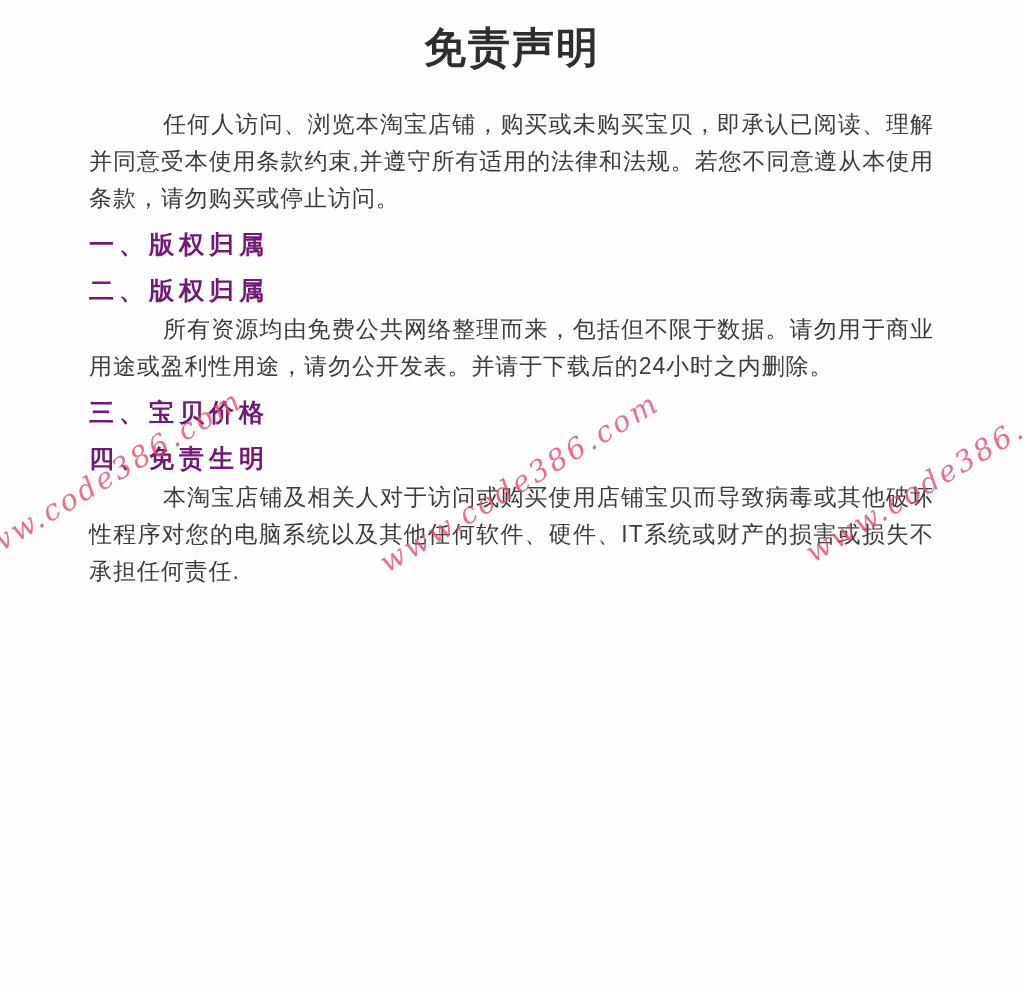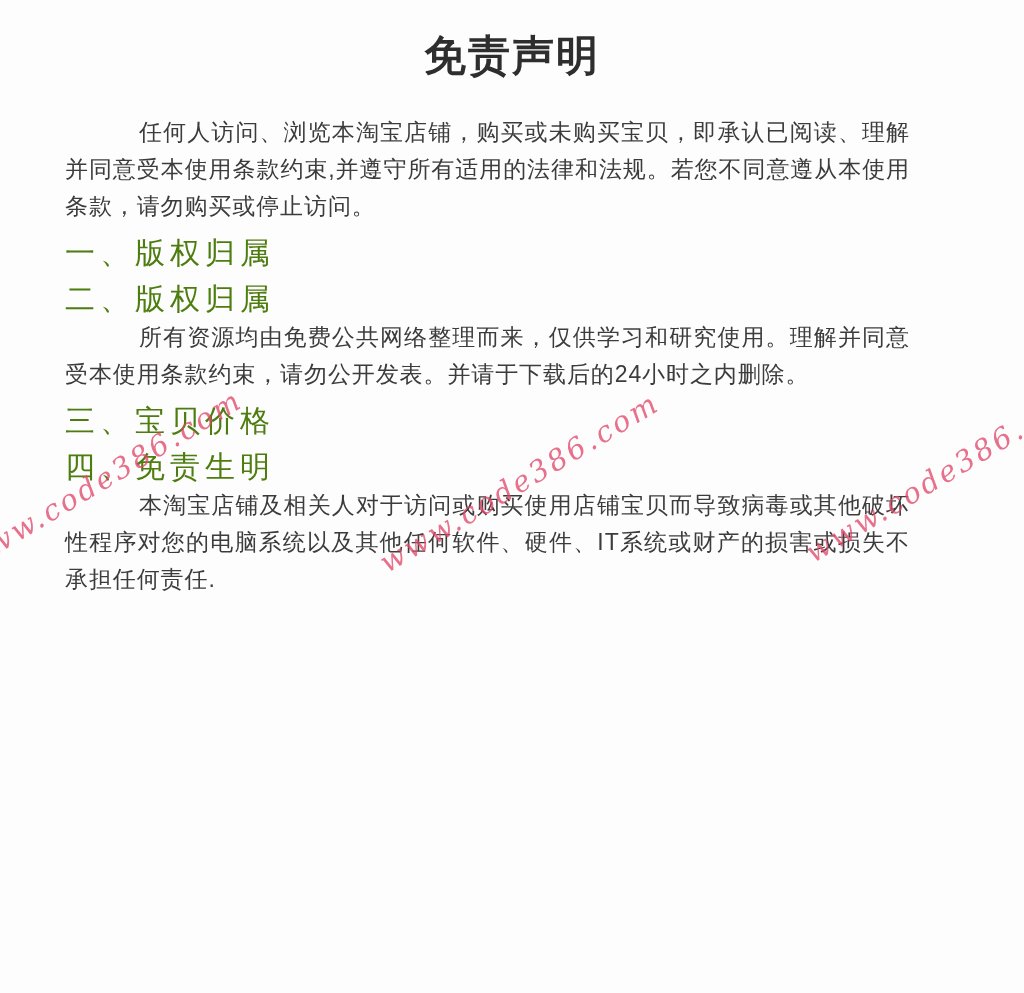--- a/index.html
+++ b/index.html
@@ -11,49 +11,49 @@
     position: relative;
     font-family: "Liberation Sans", "DejaVu Sans", sans-serif;
   }
   .page {
     position: relative;
     width: 1024px;
     height: 993px;
   }
   .doc-title {
     margin: 0;
-    padding-top: 32px;
+    padding-top: 24px;
     text-align: center;
     font-size: 42px;
     line-height: 48px;
     font-weight: bold;
     letter-spacing: 2px;
     color: #2e2e2e;
   }
   .doc-body {
-    margin-left: 65px;
+    margin-left: 89px;
     width: 845px;
     color: #3c3c3c;
     font-size: 23px;
     line-height: 37px;
     letter-spacing: 0.9px;
     text-align: justify;
   }
   .doc-body p {
     margin: 2px 0 0 0;
     text-indent: 74px;
   }
   .doc-body p.intro { margin-top: 34px; }
   .section-heading {
     margin: 9px 0 0 0;
-    font-size: 30px;
+    font-size: 25px;
     line-height: 37px;
-    font-weight: normal;
+    font-weight: bold;
     letter-spacing: 5px;
-    color: #4d7c0f;
+    color: #701a75;
     text-indent: 0;
   }
   
   .wm {
     position: absolute;
     white-space: nowrap;
     font-family: "DejaVu Serif", "Liberation Serif", serif;
     font-style: italic;
     font-size: 29px;
     letter-spacing: 3px;
@@ -73,21 +73,21 @@
 
   <h1 class="doc-title">免责声明</h1>
 
   <div class="doc-body">
 
     <p class="intro">任何人访问、浏览本淘宝店铺，购买或未购买宝贝，即承认已阅读、理解并同意受本使用条款约束,并遵守所有适用的法律和法规。若您不同意遵从本使用条款，请勿购买或停止访问。</p>
 
     <h2 class="section-heading">一、版权归属</h2>
 
     <h2 class="section-heading">二、版权归属</h2>
-    <p>所有资源均由免费公共网络整理而来，仅供学习和研究使用。理解并同意受本使用条款约束，请勿公开发表。并请于下载后的24小时之内删除。</p>
+    <p>所有资源均由免费公共网络整理而来，包括但不限于数据。请勿用于商业用途或盈利性用途，请勿公开发表。并请于下载后的24小时之内删除。</p>
 
     <h2 class="section-heading">三、宝贝价格</h2>
 
     <h2 class="section-heading">四、免责生明</h2>
     <p>本淘宝店铺及相关人对于访问或购买使用店铺宝贝而导致病毒或其他破坏性程序对您的电脑系统以及其他任何软件、硬件、IT系统或财产的损害或损失不承担任何责任.</p>
 
   </div>
 
   <span class="wm wm-1">www.code386.com</span>
   <span class="wm wm-2">www.code386.com</span>

